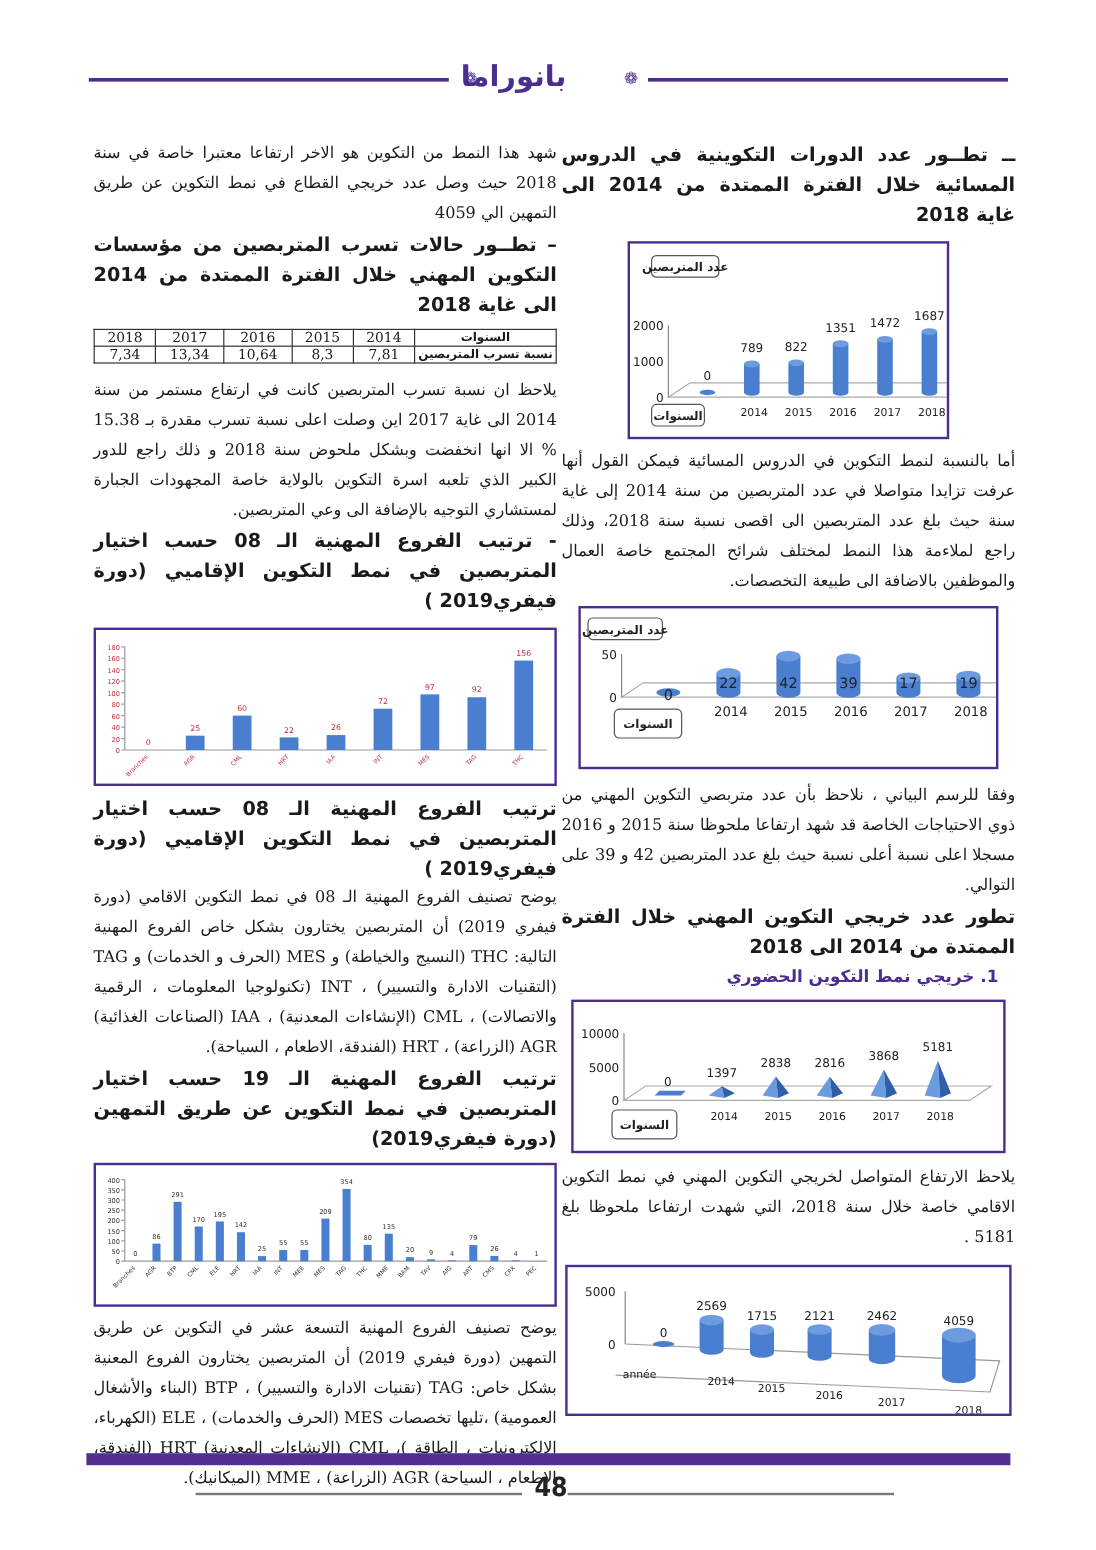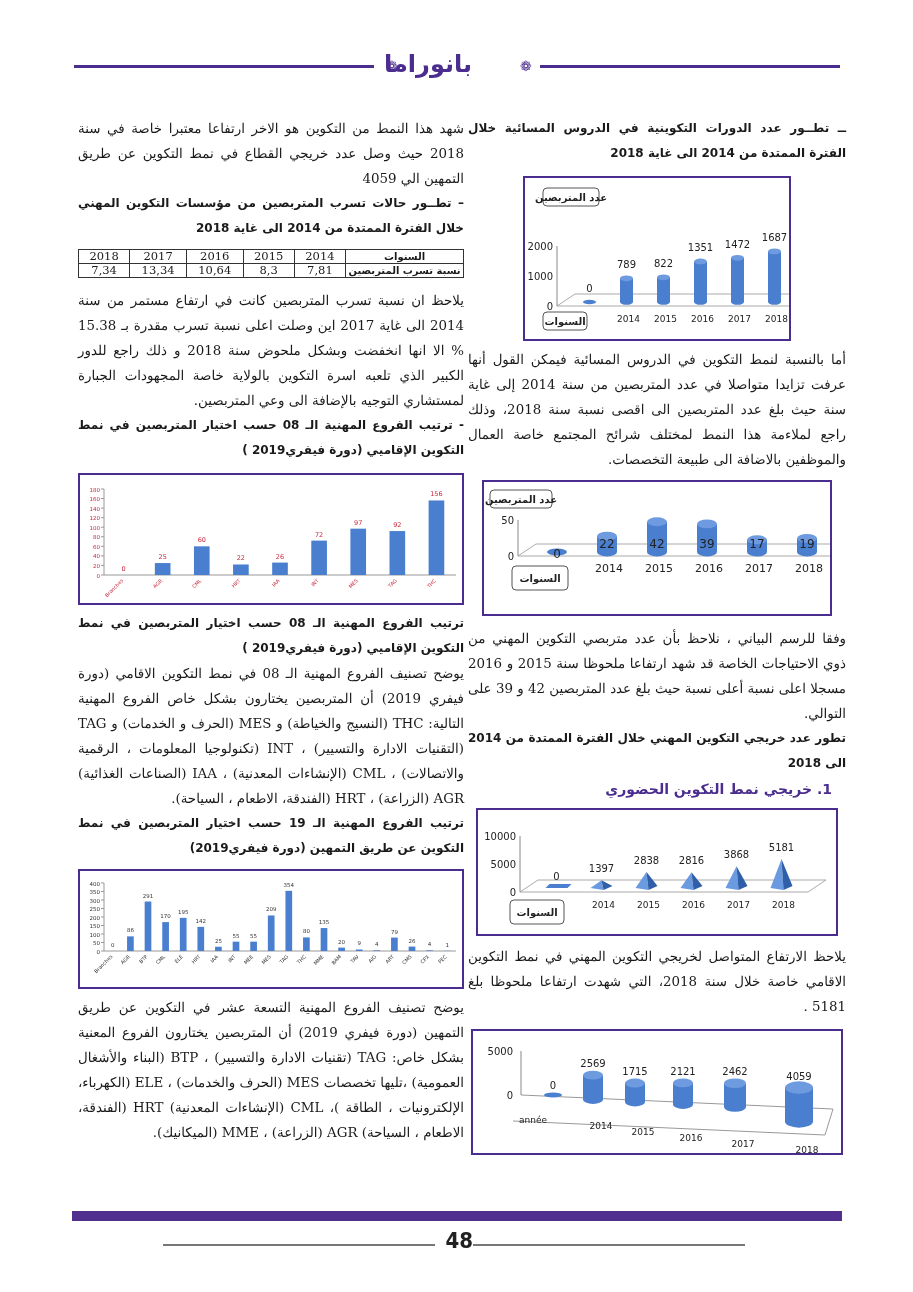--- a/index.html
+++ b/index.html
@@ -12,21 +12,21 @@
   .header .line.right { left: 540px; width: 300px; }
   .header .masthead { position: absolute; left: 384px; top: 4px; width: 148px; text-align: left;
     font-family: "DejaVu Sans", sans-serif; font-weight: bold; font-size: 24px; color: #4a2d8f; line-height: 32px; direction: rtl; }
   .header .orn { position:absolute; top: 14px; width: 12px; height: 16px; color:#4a2d8f; font-size: 14px; line-height:16px; }
 
   .col { position: absolute; direction: rtl; text-align: justify; }
   .col.right { left: 468px; width: 378px; top: 116px; }
   .col.left  { left: 68px;  width: 386px; top: 116px; margin-left: 10px; }
 
   p.body { font-size: 13.4px; line-height: 25px; margin: 0; text-align: justify; text-align-last: right; }
-  p.head { font-size: 12px; line-height: 25px; font-weight: bold; font-family: "DejaVu Sans", sans-serif; }
+  p.head { font-size: 16px; line-height: 25px; font-weight: bold; font-family: "DejaVu Sans", sans-serif; }
   p.sub  { font-size: 14px; line-height: 26px; font-weight: bold; color: #4a2d8f; font-family: "DejaVu Sans", sans-serif; padding-right: 14px; }
 
   .chartbox { border: 2px solid #4a2d8f; background: #fff; position: relative; margin: 6px auto; direction: ltr; }
   .chartbox svg { display:block; }
 
   table.dropout { width: 386px; border-collapse: collapse; margin: 8px 0 10px 0; direction: rtl; font-size: 11.5px; }
   table.dropout td { border: 1px solid #333; text-align: center; padding: 0 2px; line-height: 13px; }
   table.dropout td.rowhead { font-family: "DejaVu Sans", sans-serif; font-weight: bold; font-size: 10px; width: 118px; }
 
   .footer-bar { position: absolute; left: 72px; top: 1211px; width: 770px; height: 10px; background: #52308f; }

